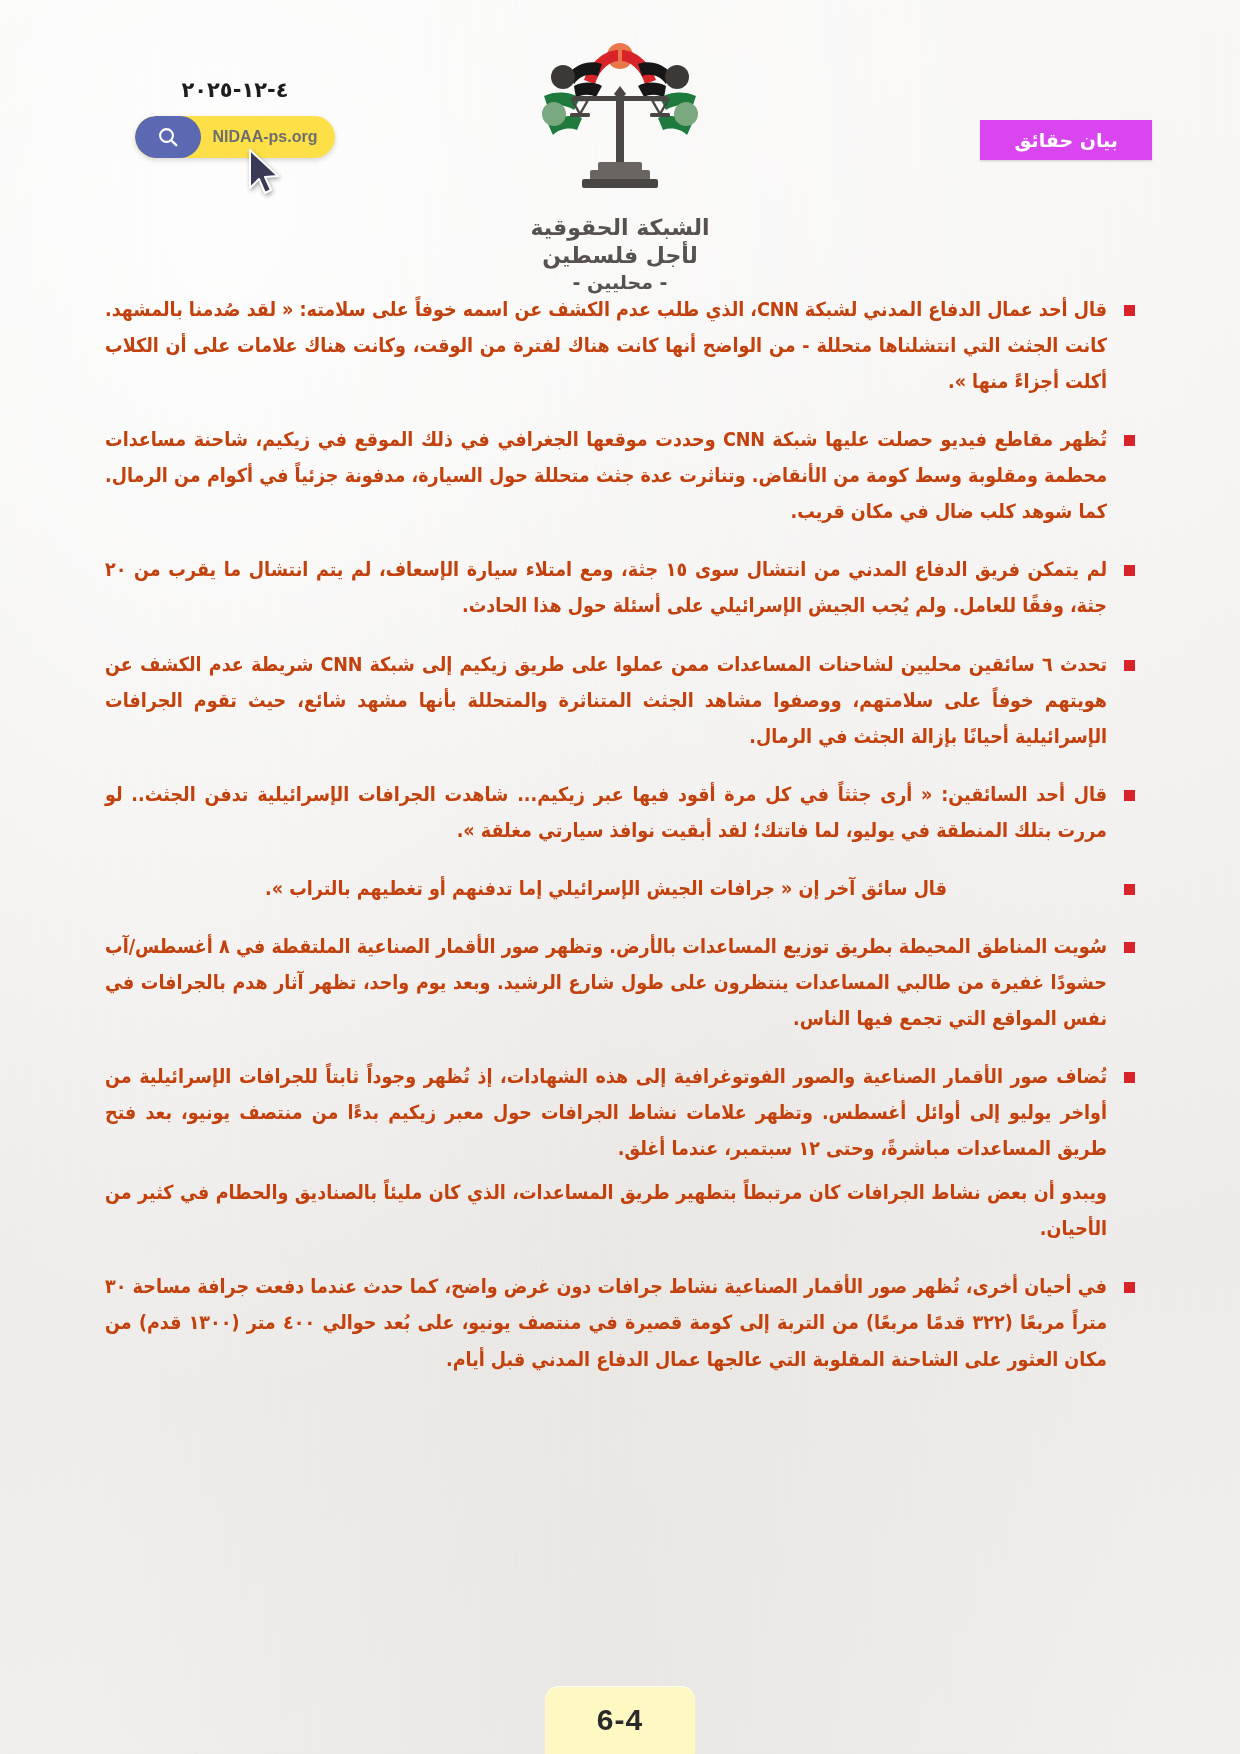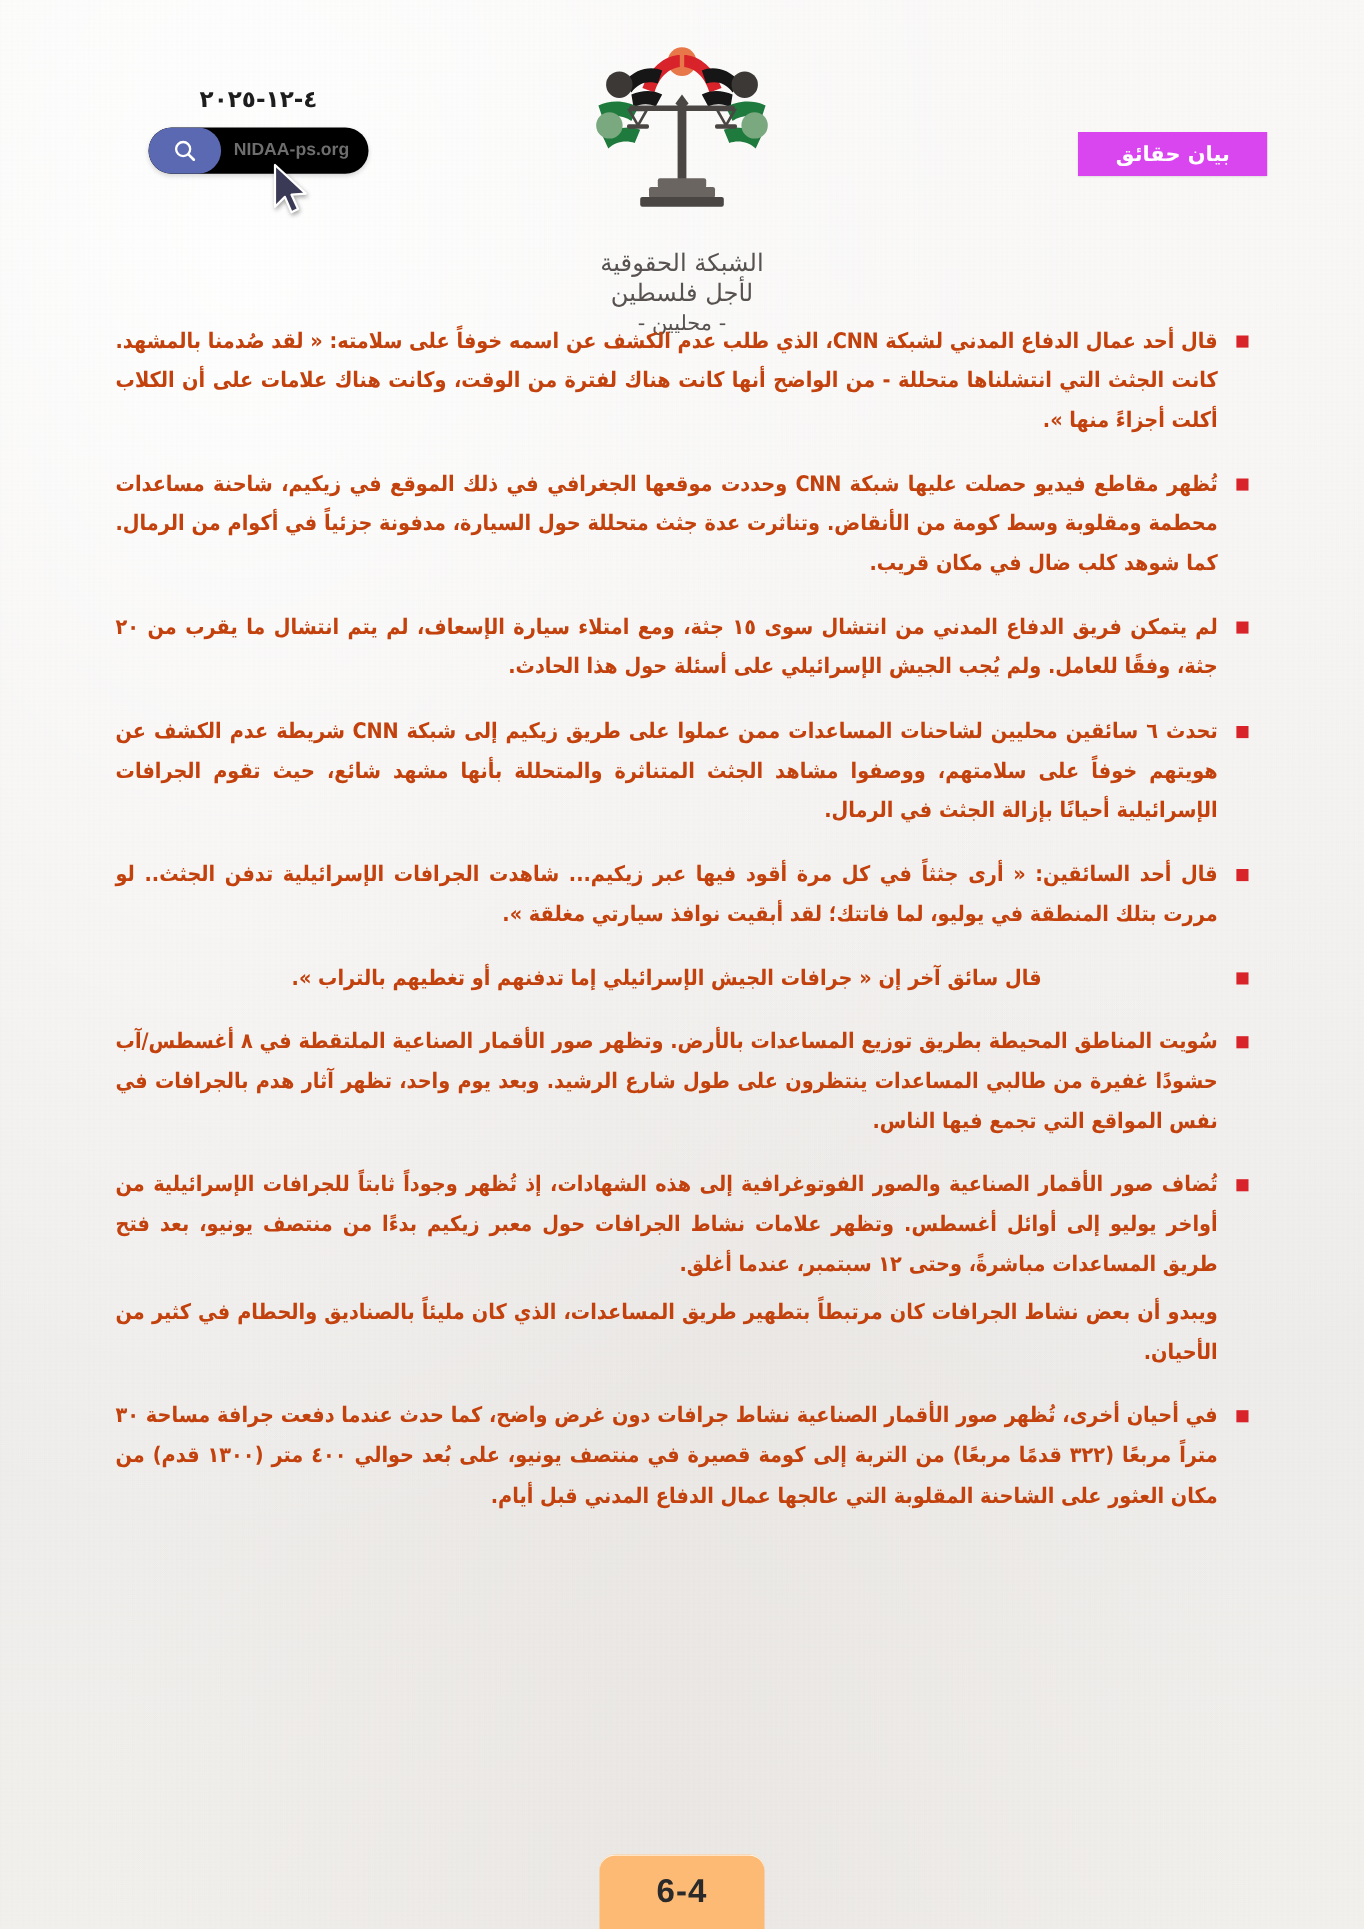--- a/index.html
+++ b/index.html
@@ -60,21 +60,21 @@
     font-size: 21px;
     font-weight: 700;
     color: #1d1d1d;
     letter-spacing: 1px;
     font-family: "DejaVu Sans", sans-serif;
   }
   .search-pill {
     margin-top: 14px;
     height: 42px;
     width: 200px;
-    background: #000000;
+    background: #fde047;
     border-radius: 22px;
     box-shadow: 0 2px 5px rgba(0,0,0,0.16);
     display: flex;
     flex-direction: row-reverse;
     align-items: center;
     justify-content: flex-start;
     overflow: hidden;
     position: relative;
     margin-left: auto;
     margin-right: auto;
@@ -113,25 +113,25 @@
   .logo-wrap {
     position: absolute;
     left: 50%;
     transform: translateX(-50%);
     top: 34px;
     width: 300px;
     text-align: center;
   }
   .logo-mark { width: 220px; height: 180px; margin: 0 auto; display:block; }
   .logo-text {
-    margin-top: 12px;
+    margin-top: 0;
     color: #57524f;
     font-size: 22px;
     line-height: 1.28;
-    font-weight: 400;
+    font-weight: 700;
     letter-spacing: .5px;
     font-family: "DejaVu Sans", sans-serif;
   }
   .logo-text .l3 { font-size: 19px; letter-spacing: 3px; }
 
   
   .badge {
     position: absolute;
     right: 88px;
     top: 120px;
@@ -181,21 +181,21 @@
   .para.center { text-align: center; text-align-last: center; }
 
   
   .footer-tab {
     position: absolute;
     bottom: 0;
     left: 50%;
     transform: translateX(-50%);
     width: 150px;
     height: 68px;
-    background: #fdba74;
+    background: #fef9c3;
     border-radius: 14px 14px 0 0;
     box-shadow: inset 0 1px 0 rgba(255,255,255,.8);
     display: flex;
     align-items: center;
     justify-content: center;
   }
   .page-num {
     font-size: 30px;
     font-weight: 700;
     color: #2a2a2a;

